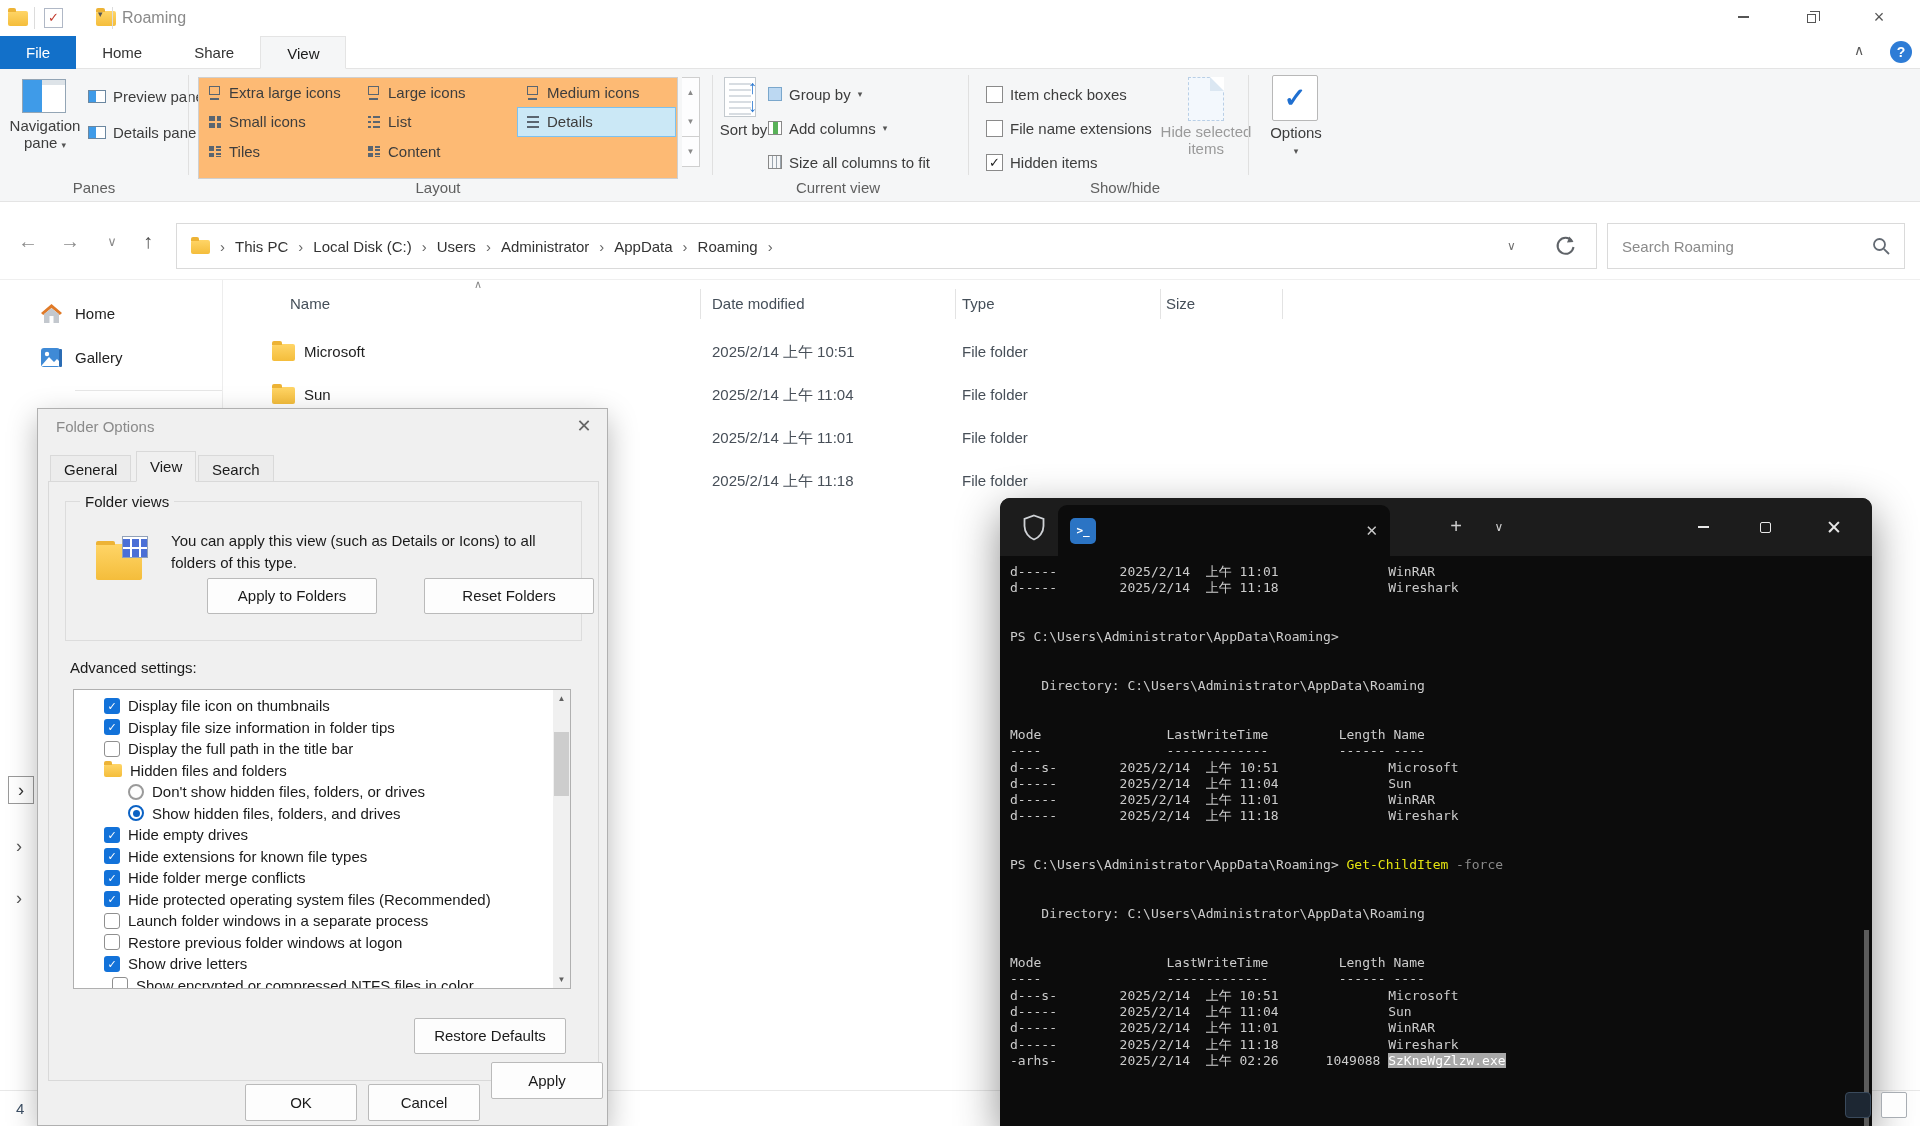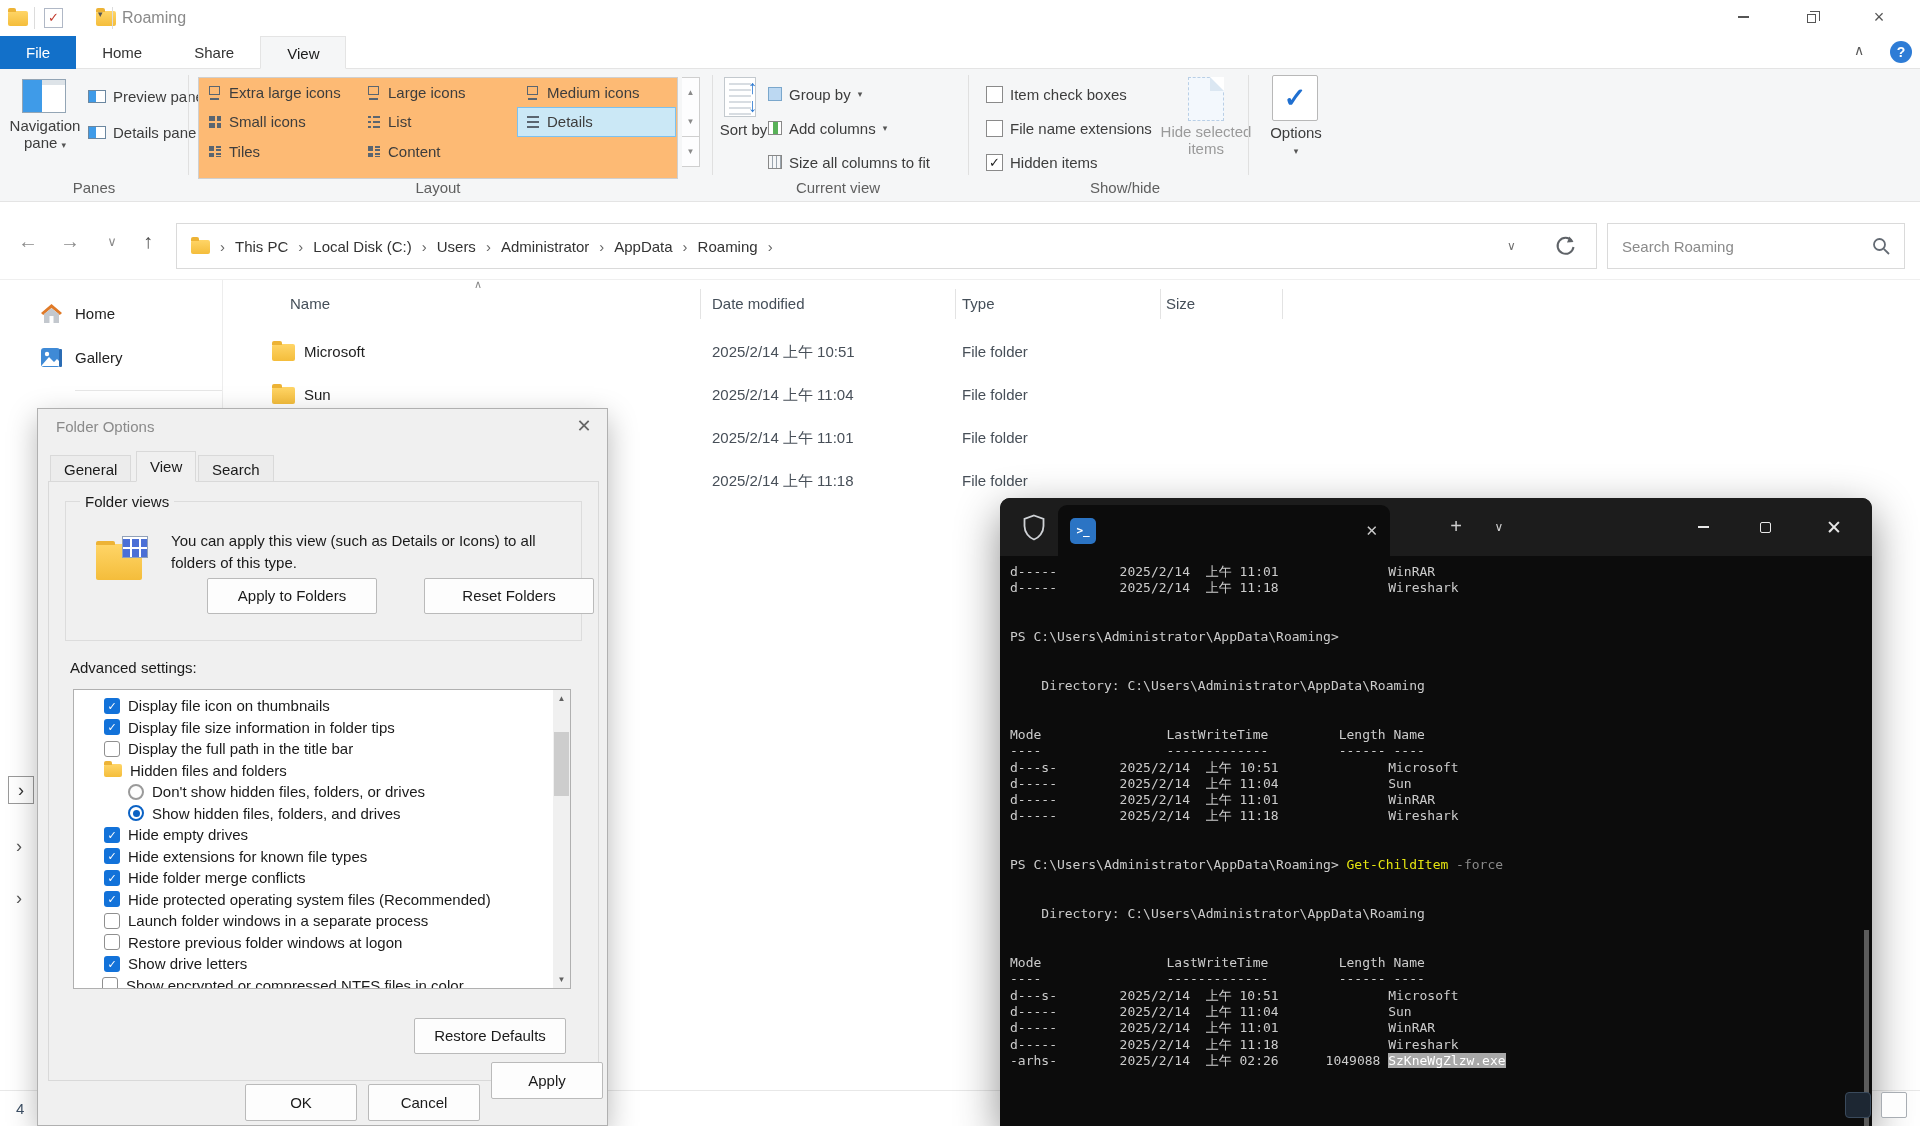--- a/index.html
+++ b/index.html
@@ -514,21 +514,21 @@
           <span>Launch folder windows in a separate process</span>
         </div>
         <div class="adv-item" style="top: 241.5px; padding-left: 30px;">
           <span class="dchk off"></span>
           <span>Restore previous folder windows at logon</span>
         </div>
         <div class="adv-item" style="top: 263px; padding-left: 30px;">
           <span class="dchk on">✓</span>
           <span>Show drive letters</span>
         </div>
-        <div class="adv-item" style="top: 284.5px; padding-left: 28px;">
+        <div class="adv-item" style="top: 284.5px; padding-left: 38px;">
           <span class="dchk off"></span>
           <span>Show encrypted or compressed NTFS files in color</span>
         </div>
       </div>
 
     <div class="dlg-btn" style="left:376px; top:609px; width:152px; height:36px; line-height:34px;">Restore Defaults</div>
     <div class="dlg-btn" style="left:207px; top:675px; width:112px; height:37px; line-height:35px;">OK</div>
     <div class="dlg-btn" style="left:330px; top:675px; width:112px; height:37px; line-height:35px;">Cancel</div>
     <div class="dlg-btn" style="left:453px; top:653px; width:112px; height:37px; line-height:35px;">Apply</div>
   </div>

